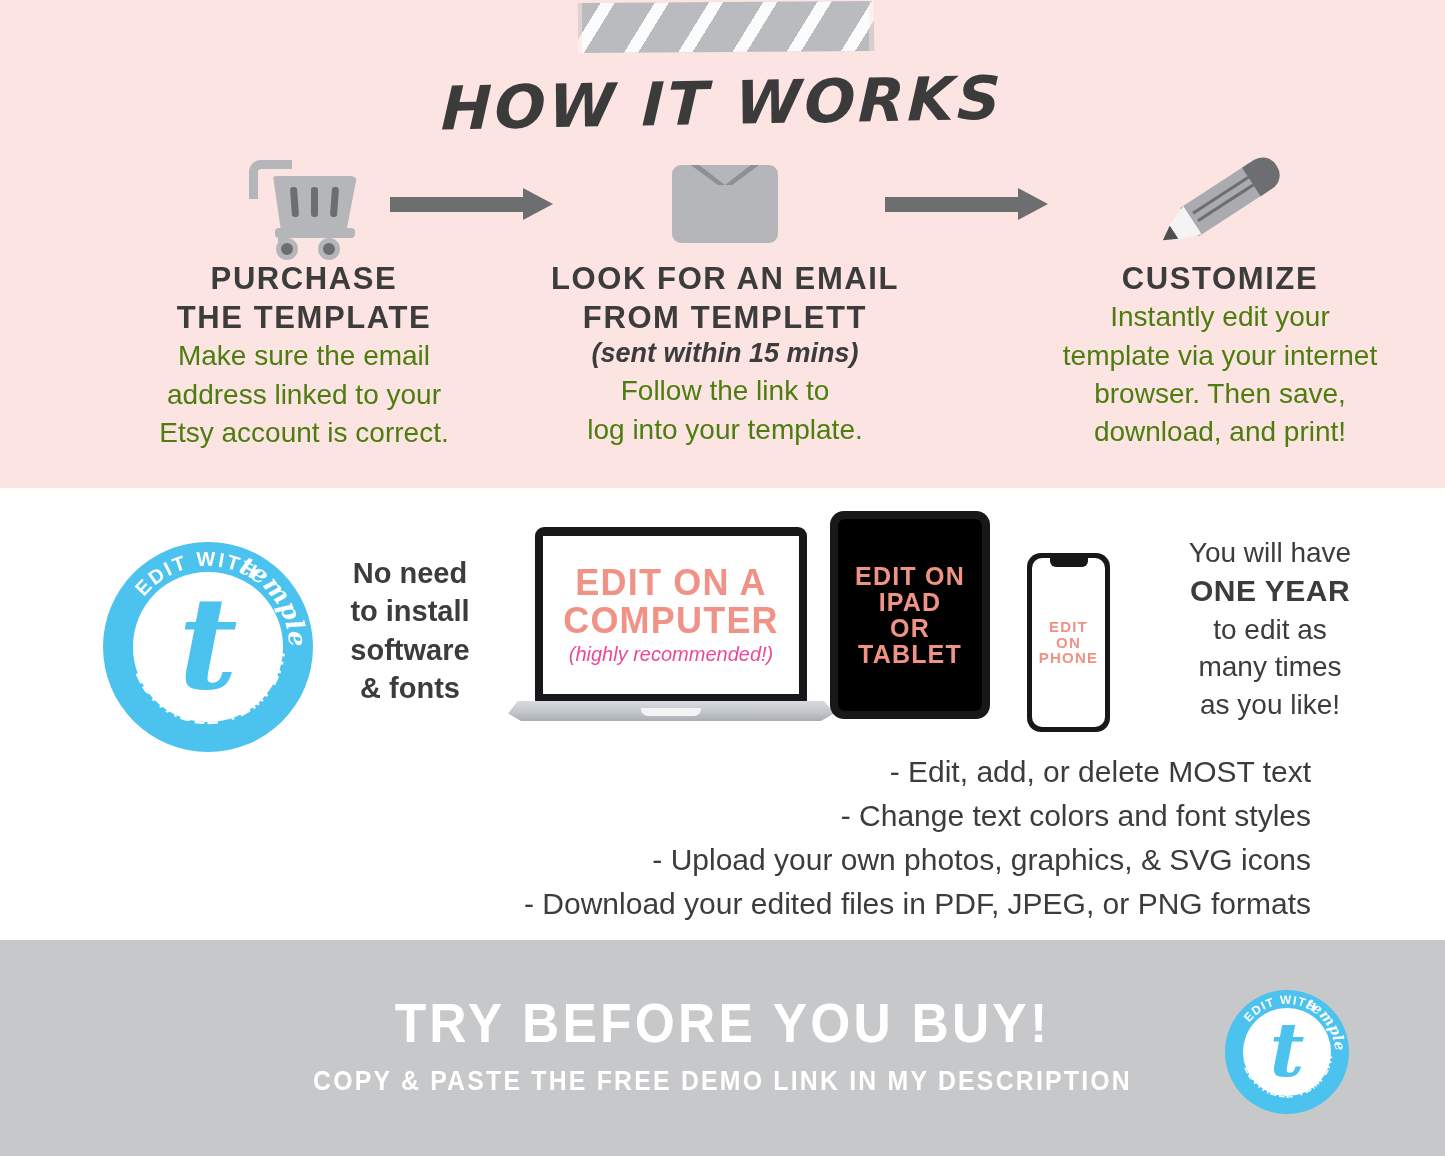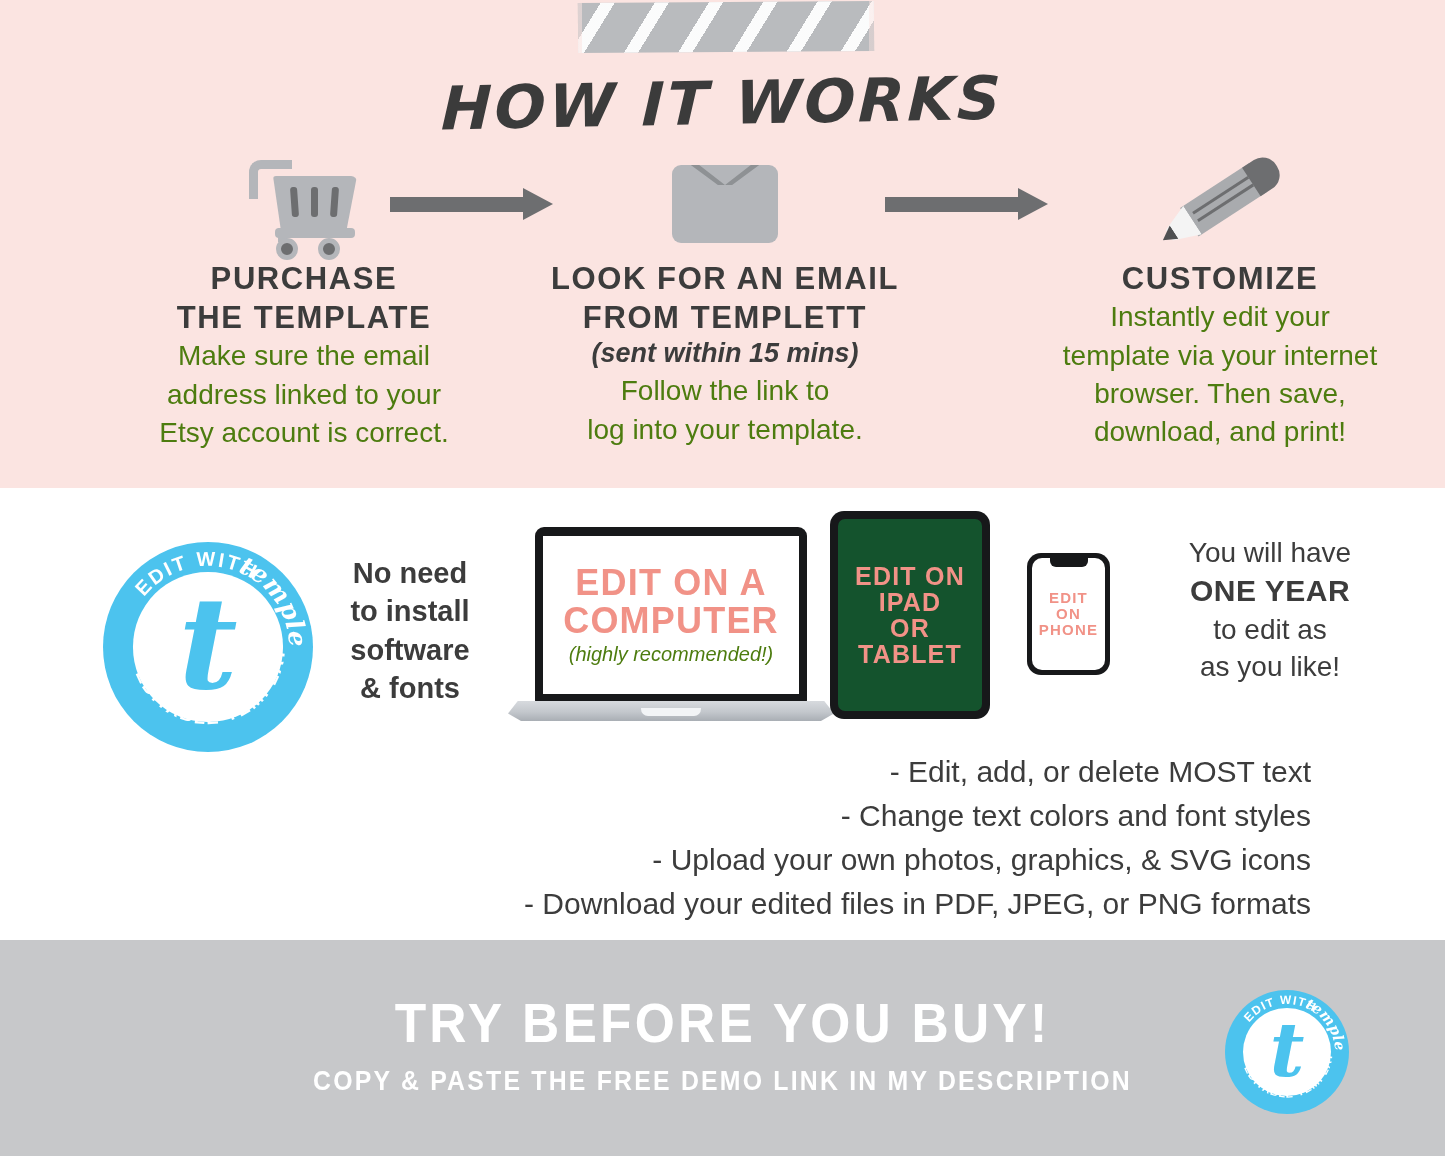--- a/index.html
+++ b/index.html
@@ -173,30 +173,30 @@
   .laptop .base{
     position:absolute;left:0;top:174px;width:326px;height:20px;
     background:linear-gradient(to bottom,#d7dade 0%,#c3c7cc 55%,#a9aeb4 100%);
     border-radius:2px 2px 7px 7px;
     clip-path:polygon(3% 0,97% 0,100% 62%,96% 100%,4% 100%,0 62%);
   }
   .laptop .notch{
     position:absolute;left:133px;top:181px;width:60px;height:8px;background:#f2f4f6;border-radius:0 0 7px 7px;
   }
   .dev-red{color:#f19287;font-weight:bold;letter-spacing:1.2px;line-height:1.05;text-align:center;}
-  .dev-sub{color:#4d7c0f;font-style:italic;text-align:center;}
+  .dev-sub{color:#ec4899;font-style:italic;text-align:center;}
 
   
   .tablet{position:absolute;left:830px;top:511px;width:160px;height:208px;
     background:#17181a;border-radius:14px;box-sizing:border-box;padding:8px;}
-  .tablet .scr{width:100%;height:100%;background:#14532d;border-radius:7px;
+  .tablet .scr{width:100%;height:100%;background:#000000;border-radius:7px;
     display:flex;align-items:center;justify-content:center;}
 
   
-  .phone{position:absolute;left:1027px;top:553px;width:83px;height:122px;
+  .phone{position:absolute;left:1027px;top:553px;width:83px;height:179px;
     background:#17181a;border-radius:14px;box-sizing:border-box;padding:5px;}
   .phone .scr{position:relative;width:100%;height:100%;background:#fff;border-radius:10px;
     display:flex;align-items:center;justify-content:center;overflow:hidden;}
   .phone .pnotch{position:absolute;left:50%;top:0;transform:translateX(-50%);
     width:38px;height:9px;background:#17181a;border-radius:0 0 6px 6px;}
 
   
   .oneyear{
     position:absolute;left:1120px;top:534px;width:300px;text-align:center;
     font-size:28px;color:#3c3c3c;line-height:1.33;
@@ -364,20 +364,21 @@
         <div class="dev-red" style="font-size:15px">ON</div>
         <div class="dev-red" style="font-size:15px">PHONE</div>
       </div>
     </div>
   </div>
 
   <div class="oneyear">
     <div>You will have</div>
     <div class="big">ONE YEAR</div>
     <div>to edit as</div>
+    <div>many times</div>
     <div>as you like!</div>
   </div>
 
   <div class="bullets">
     <div>- Edit, add, or delete MOST text</div>
     <div>- Change text colors and font styles</div>
     <div>- Upload your own photos, graphics, &amp; SVG icons</div>
     <div>- Download your edited files in PDF, JPEG, or PNG formats</div>
   </div>
 

